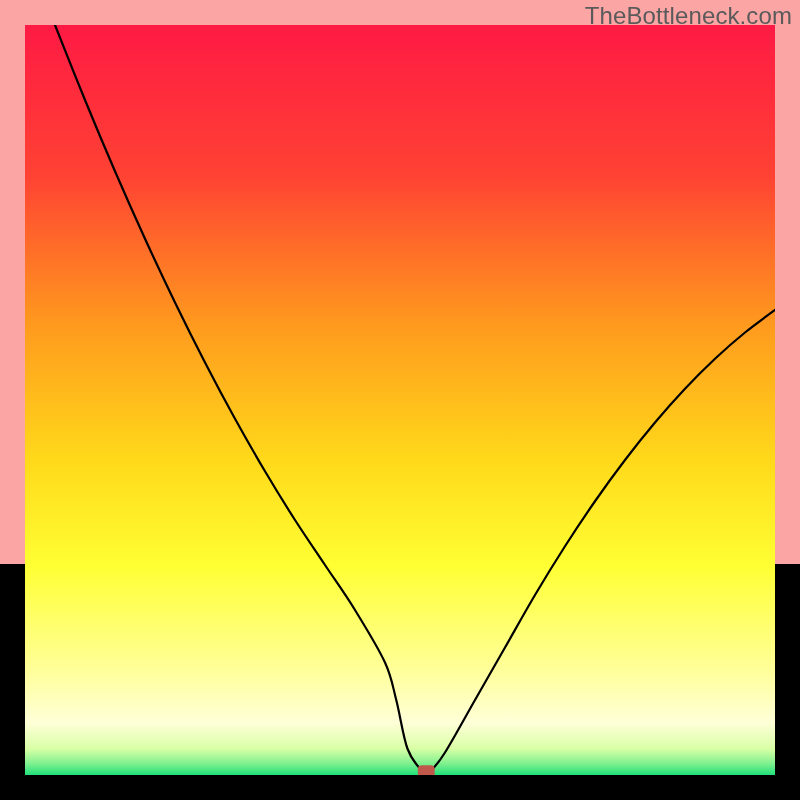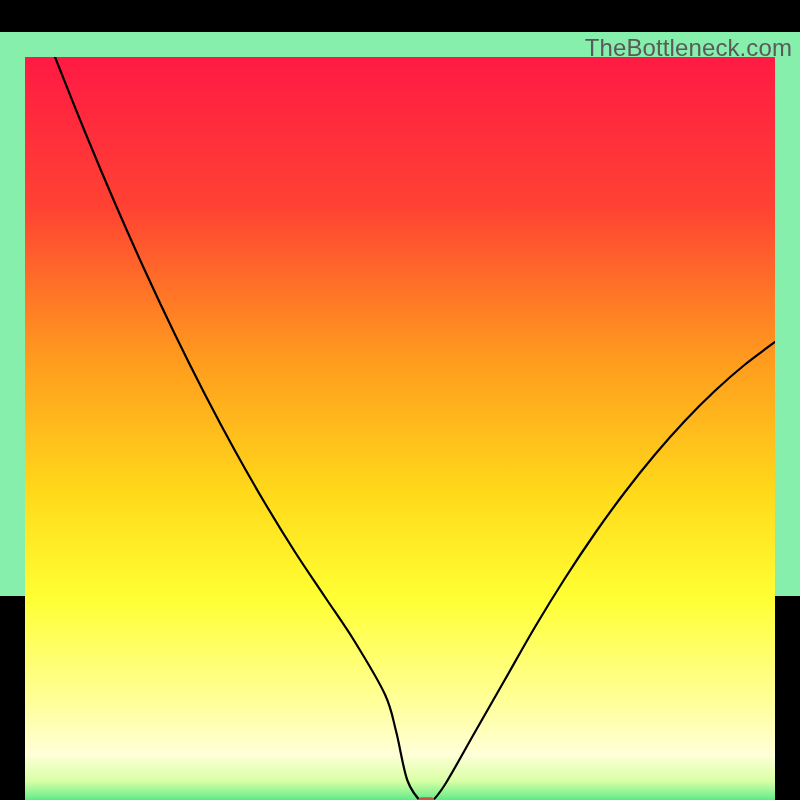--- a/index.html
+++ b/index.html
@@ -8,22 +8,21 @@
     width: 800px;
     height: 800px;
     overflow: hidden;
     background: #000;
     font-family: Arial, Helvetica, sans-serif;
   }
   .frame {
     position: absolute;
     width: 800px;
     height: 564px;
-    background: #86efac;
-    margin-top: 32px;
+    background: #fca5a5;
   }
   .plot-area {
     position: absolute;
     left: 25px;
     top: 25px;
     width: 750px;
     height: 750px;
   }
   .watermark {
     position: absolute;

